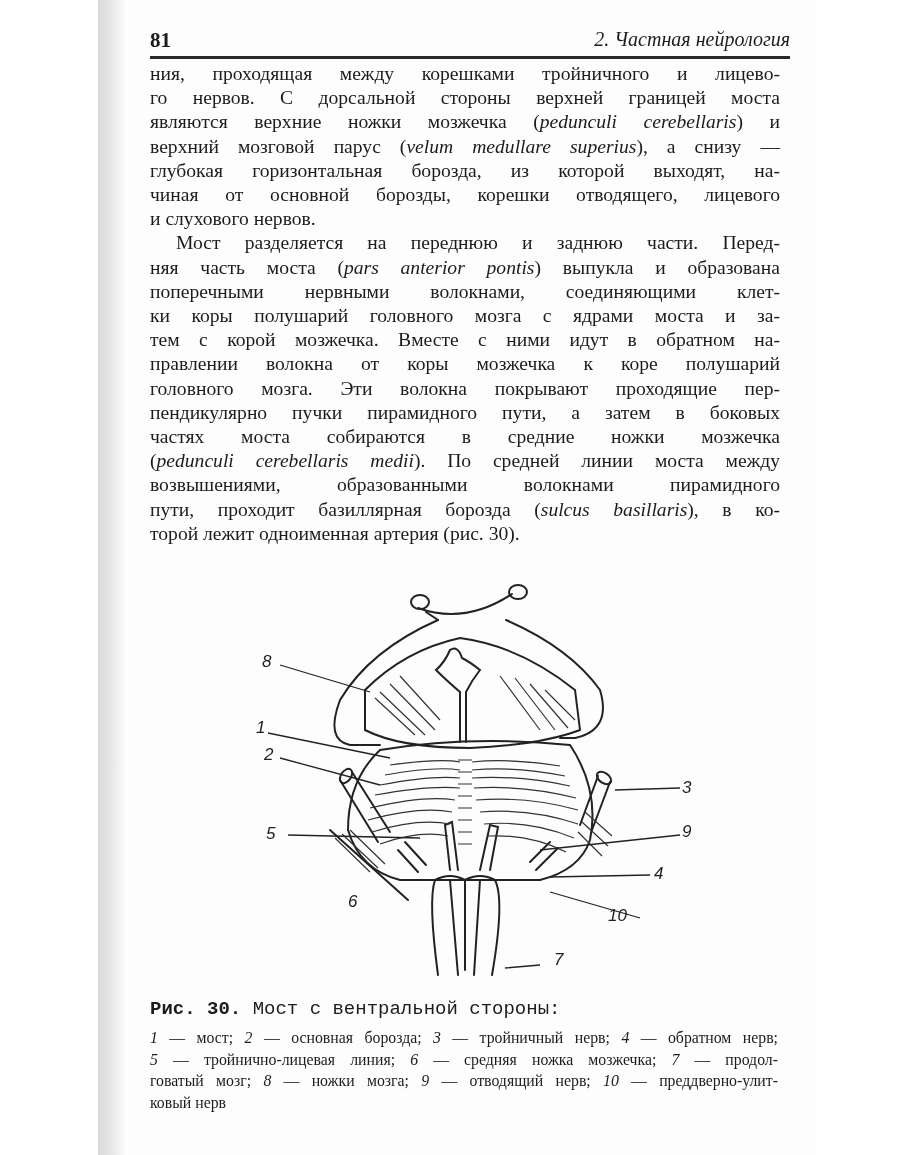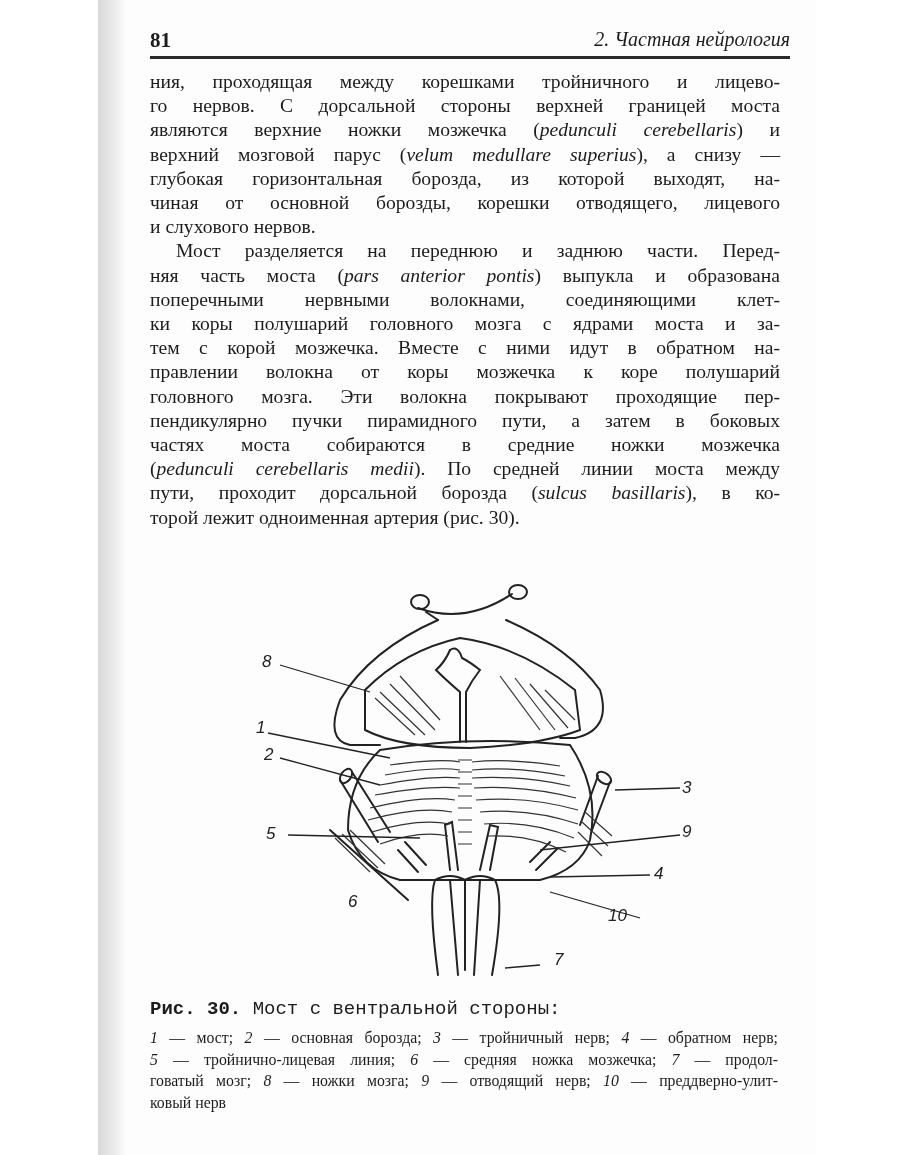--- a/index.html
+++ b/index.html
@@ -25,21 +25,21 @@
     }
     .running-head {
       position: absolute; right: 0; top: 2px; font-style: italic; font-size: 20px;
     }
     .header-rule {
       position: absolute; left: 150px; top: 56px; width: 640px; height: 3px;
       background: #2a2a2a;
     }
     .body-text {
       position: absolute; left: 150px; top: 62px; width: 630px;
-      font-size: 19.6px; line-height: 24.2px; margin-top: 8px;
+      font-size: 19.6px; line-height: 24.2px;
     }
     .body-text .line { display: block; white-space: nowrap; text-align: justify; text-align-last: justify; }
     .body-text .line.last { text-align-last: left; }
     .body-text .line.indent { padding-left: 26px; }
     .body-text i { }
 
     .figure {
       position: absolute; left: 240px; top: 580px; width: 460px; height: 400px;
     }
     .fig-label {
@@ -81,21 +81,22 @@
     <span class="line indent"><span>Мост разделяется на переднюю и заднюю части. Перед-</span></span>
     <span class="line"><span>няя часть моста (</span><i>pars anterior pontis</i><span>) выпукла и образована</span></span>
     <span class="line"><span>поперечными нервными волокнами, соединяющими клет-</span></span>
     <span class="line"><span>ки коры полушарий головного мозга с ядрами моста и за-</span></span>
     <span class="line"><span>тем с корой мозжечка. Вместе с ними идут в обратном на-</span></span>
     <span class="line"><span>правлении волокна от коры мозжечка к коре полушарий</span></span>
     <span class="line"><span>головного мозга. Эти волокна покрывают проходящие пер-</span></span>
     <span class="line"><span>пендикулярно пучки пирамидного пути, а затем в боковых</span></span>
     <span class="line"><span>частях моста собираются в средние ножки мозжечка</span></span>
     <span class="line"><span>(</span><i>pedunculi cerebellaris medii</i><span>). По средней линии моста между</span></span>
-    <span class="line"><span>пути, проходит дорсальной борозда (</span><i>sulcus basillaris</i><span>), в ко-</span></span>
+    <span class="line"><span>возвышениями, образованными волокнами пирамидного</span></span>
+    <span class="line"><span>пути, проходит базиллярная борозда (</span><i>sulcus basillaris</i><span>), в ко-</span></span>
     <span class="line last"><span>торой лежит одноименная артерия (рис. 30).</span></span>
   </div>
 
 <div class="figure">
   <svg width="460" height="400" viewBox="0 0 460 400">
     <g fill="none" stroke="#222" stroke-width="2" stroke-linecap="round">
 
       <path d="M178,28 Q225,45 272,14"></path>
       <ellipse cx="180" cy="22" rx="9" ry="7"></ellipse>
       <ellipse cx="278" cy="12" rx="9" ry="7"></ellipse>

